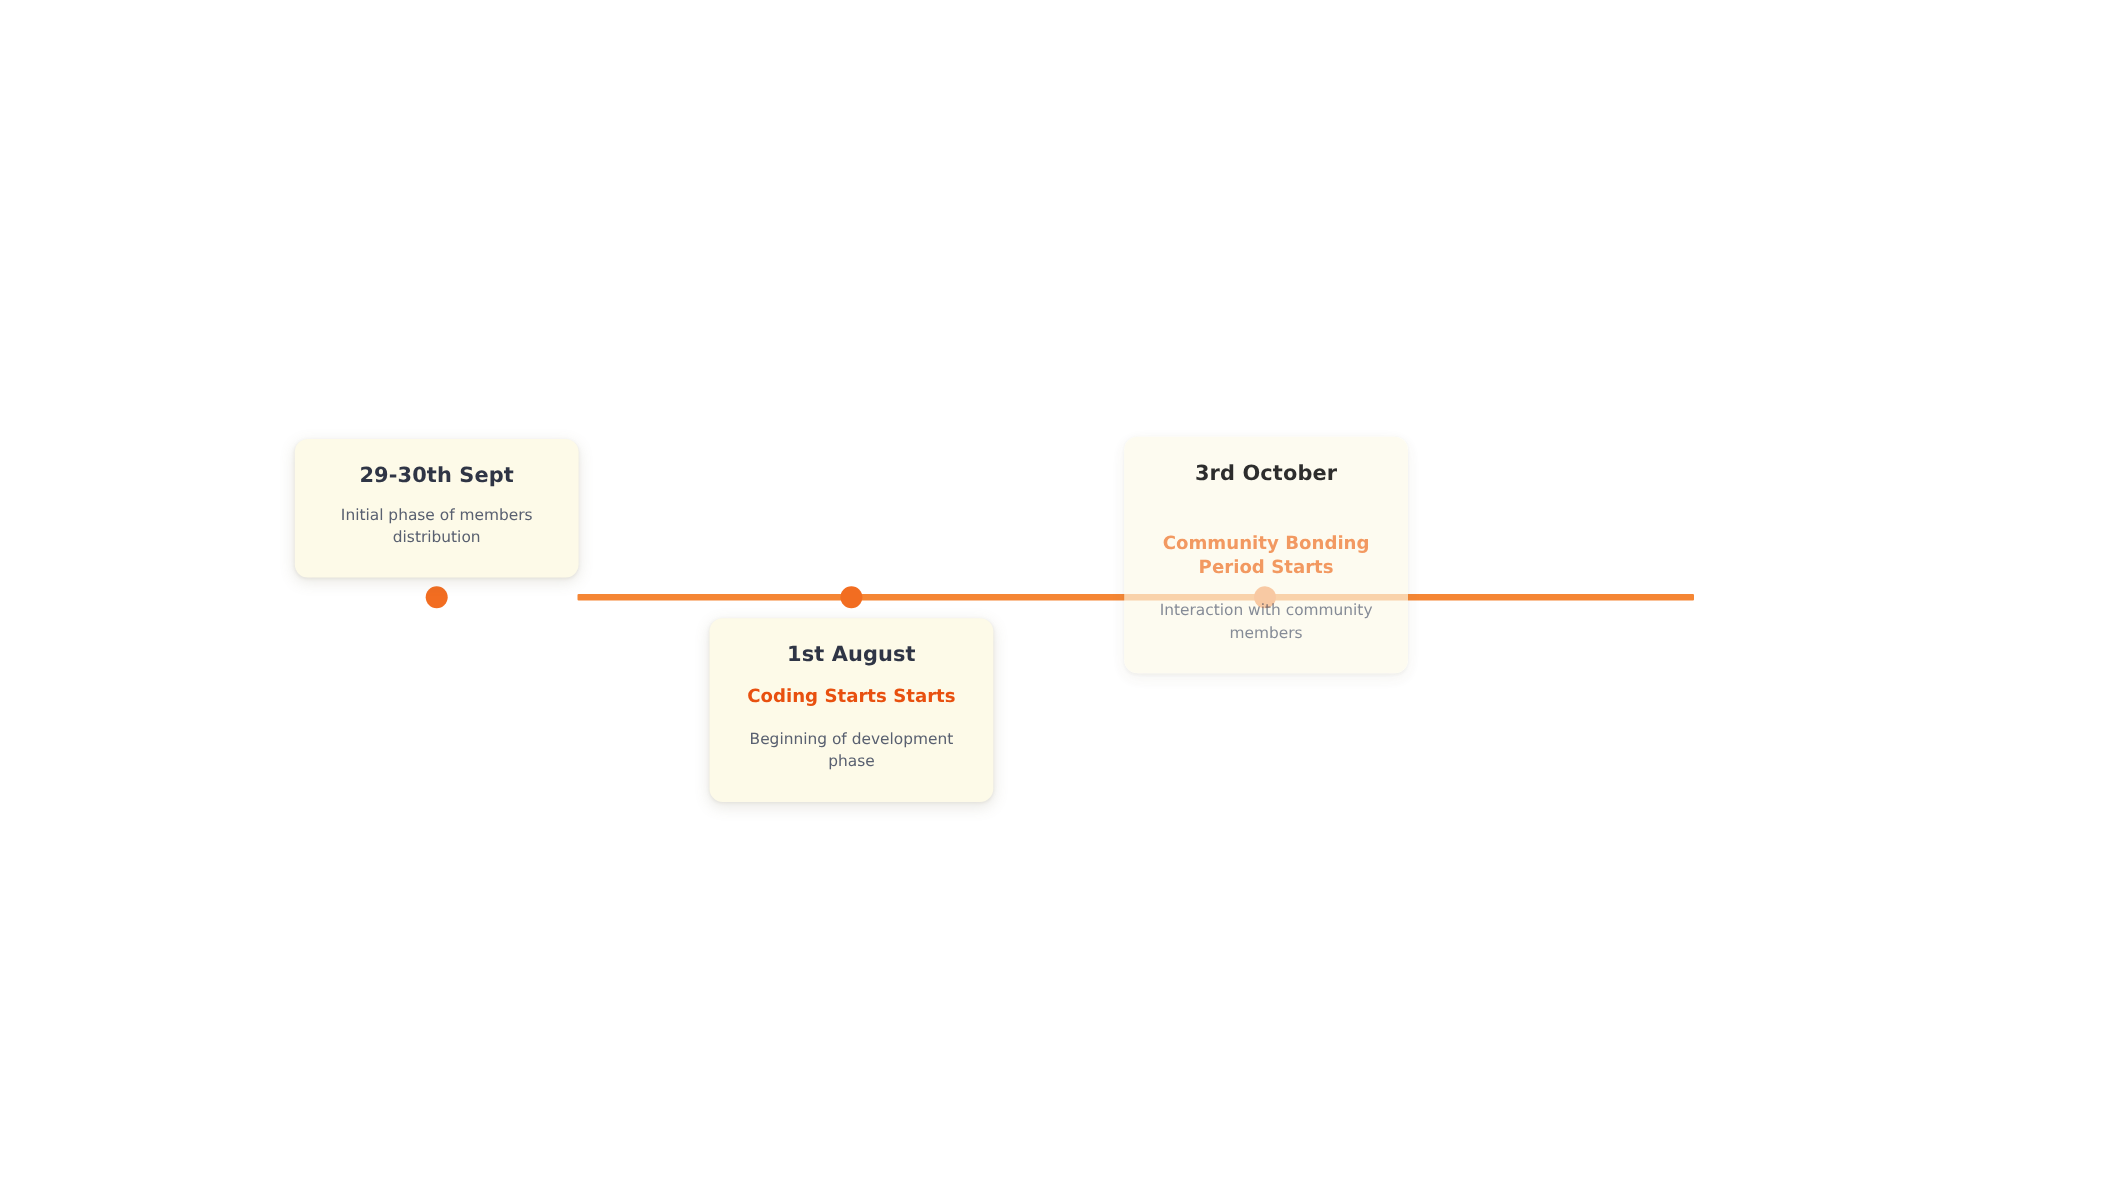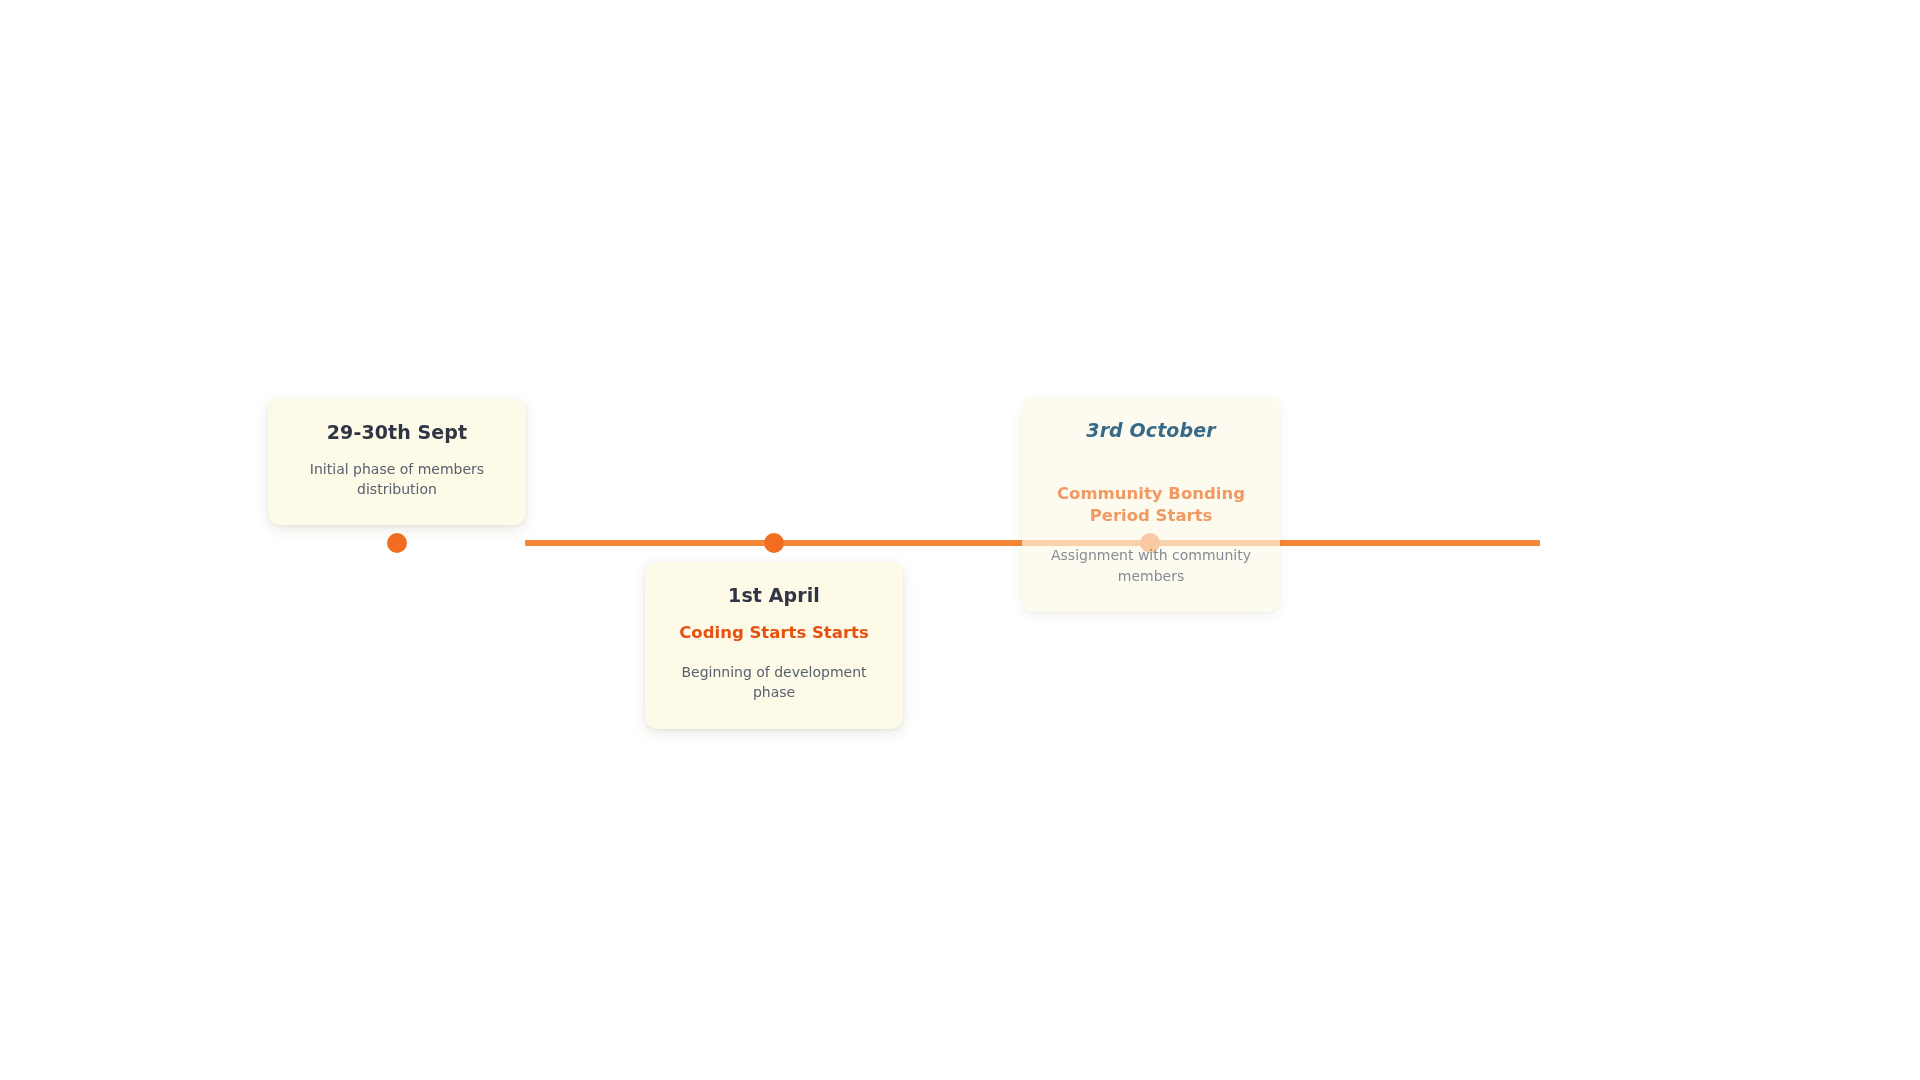--- a/index.html
+++ b/index.html
@@ -99,45 +99,45 @@
   }
   .card-desc {
     font-size: 14px;
     font-weight: normal;
     color: #596070;
     line-height: 1.45;
     margin: 0;
   }
 
   
-  .tl-card.card-3 .card-date { color: #0c4a6e; font-style: italic; }
+  .tl-card.card-3 .card-date { color: #000000; }
   .tl-card.card-3 .card-title { color: #f0833f; margin-top: 40px; }
   .tl-card.card-3 .card-desc { color: #6b7280; }
 </style>
 </head>
 <body>
 
 <div id="timeline-stage">
 
   <div class="timeline-line"></div>
 
   <div class="milestone-dot dot-1"></div>
   <div class="milestone-dot dot-2"></div>
   <div class="milestone-dot dot-3"></div>
 
   <div class="tl-card card-1">
     <div class="card-date">29-30th Sept</div>
     <div class="card-desc">Initial phase of members distribution</div>
   </div>
 
   <div class="tl-card card-2">
-    <div class="card-date">1st April</div>
+    <div class="card-date">1st August</div>
     <div class="card-title">Coding Starts Starts</div>
     <div class="card-desc">Beginning of development phase</div>
   </div>
 
   <div class="tl-card card-3">
     <div class="card-date">3rd October</div>
     <div class="card-title">Community Bonding Period Starts</div>
-    <div class="card-desc">Assignment with community members</div>
+    <div class="card-desc">Interaction with community members</div>
   </div>
 
 </div>
 
 </body></html>

